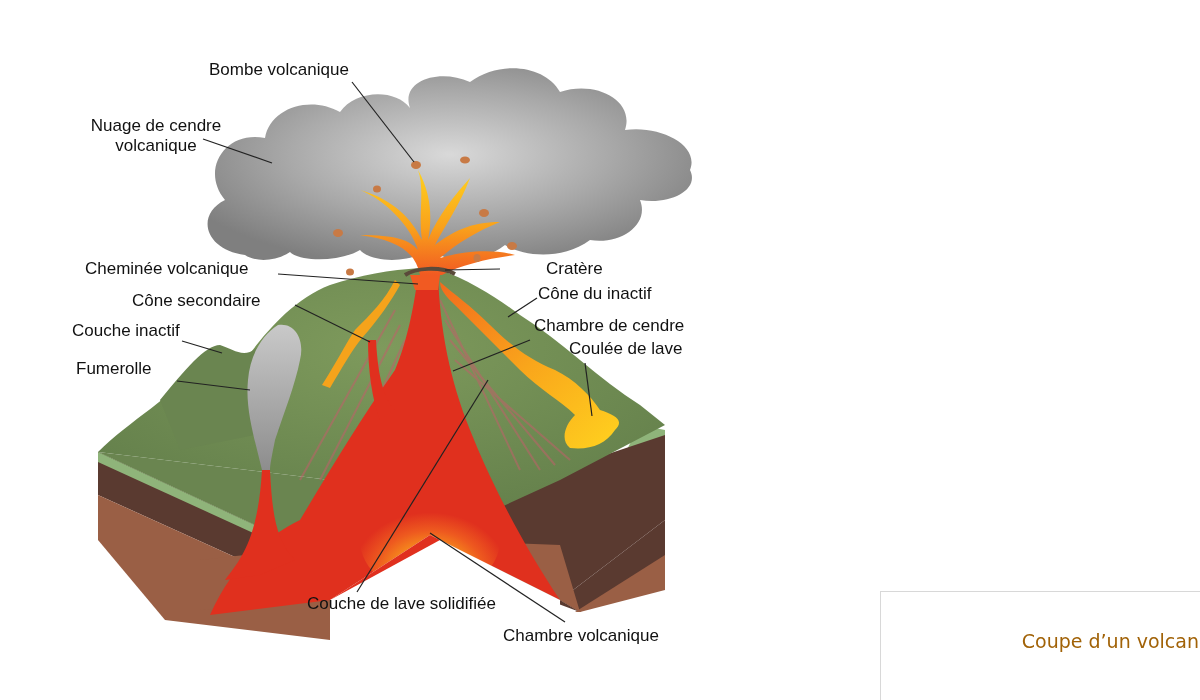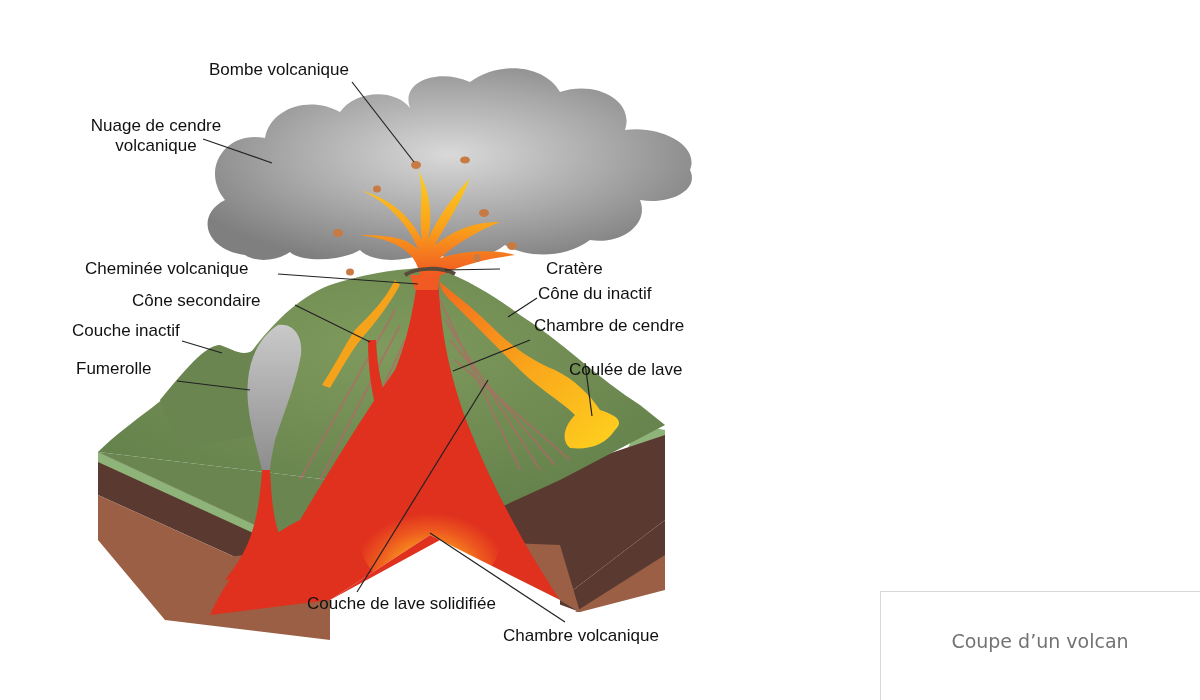--- a/index.html
+++ b/index.html
@@ -11,22 +11,22 @@
     #diagram { position: absolute; left: 0; top: 0; width: 1200px; height: 700px; }
     .lbl {
       position: absolute; font-size: 17px; color: #111; white-space: nowrap; line-height: 20px;
     }
     .lbl.center { text-align: center; }
     .caption-box {
       position: absolute; left: 880px; top: 591px; width: 330px; height: 120px;
       border: 1px solid #d8d8d8; background: #fff; box-sizing: border-box;
     }
     .caption-text {
-      position: absolute; left: 0; right: 10px; top: 38px; text-align: center;
-      font-family: "DejaVu Sans", sans-serif; font-size: 19px; color: #737373;
+      position: absolute; left: 0; right: 10px; top: 38px; text-align: right;
+      font-family: "DejaVu Sans", sans-serif; font-size: 19px; color: #a16207;
     }
   </style>
 </head>
 <body>
 
 <svg id="diagram" viewBox="0 0 1200 700" xmlns="http://www.w3.org/2000/svg">
   <defs>
     <radialGradient id="cloudGrad" cx="50%" cy="45%" r="60%">
       <stop offset="0%" stop-color="#d9d9d9"></stop>
       <stop offset="55%" stop-color="#a9a9a9"></stop>
@@ -154,19 +154,19 @@
   <div>Nuage de cendre</div>
   <div>volcanique</div>
 </div>
 <div class="lbl" style="left:85px; top:259px;">Cheminée volcanique</div>
 <div class="lbl" style="left:132px; top:291px;">Cône secondaire</div>
 <div class="lbl" style="left:72px; top:321px;">Couche inactif</div>
 <div class="lbl" style="left:76px; top:359px;">Fumerolle</div>
 <div class="lbl" style="left:502px; top:259px;margin-left:44px;">Cratère</div>
 <div class="lbl" style="left:538px; top:284px;">Cône du inactif</div>
 <div class="lbl" style="left:534px; top:316px;">Chambre de cendre</div>
-<div class="lbl" style="left:569px; top:360px;">Coulée de lave</div>
+<div class="lbl" style="left:569px; top:339px;">Coulée de lave</div>
 <div class="lbl" style="left:276px; top:594px;margin-left:31px;">Couche de lave solidifiée</div>
 <div class="lbl" style="left:503px; top:626px;">Chambre volcanique</div>
 
 <div class="caption-box">
   <div class="caption-text">Coupe d’un volcan</div>
 </div>
 
 </body></html>

